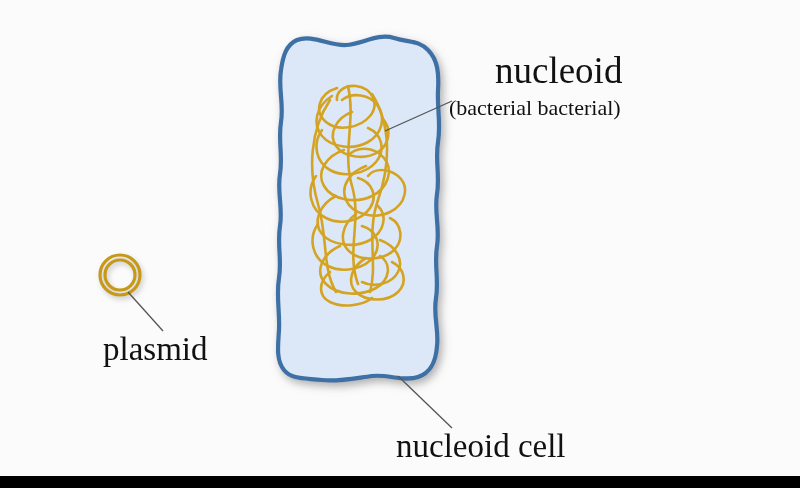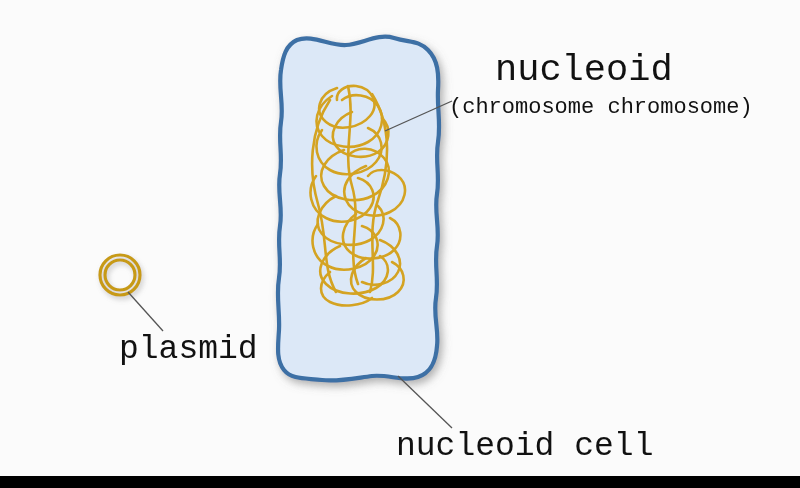--- a/index.html
+++ b/index.html
@@ -7,21 +7,21 @@
     margin: 0;
     padding: 0;
     background: #ffffff;
   }
   #stage {
     position: relative;
     width: 800px;
     height: 488px;
     background: #fbfbfb;
     overflow: hidden;
-    font-family: Liberation Mono, monospace;
+    font-family: Liberation Serif, serif;
   }
   #diagram-svg {
     position: absolute;
     left: 0;
     top: 0;
     width: 800px;
     height: 488px;
     display: block;
   }
   .label {
@@ -38,21 +38,20 @@
   }
   #label-nucleoid-sub {
     left: 449px;
     top: 97px;
     font-size: 22px;
   }
   #label-plasmid {
     left: 103px;
     top: 333px;
     font-size: 33px;
-    margin-left: 16px;
   }
   #label-bacterial-cell {
     left: 396px;
     top: 430px;
     font-size: 33px;
   }
   #bottom-bar {
     position: absolute;
     left: 0;
     top: 476px;
@@ -141,21 +140,21 @@
       <circle cx="120" cy="275" r="15" fill="none" stroke="#c79a12" stroke-width="3.2"></circle>
     </g>
 
     <line x1="452" y1="101" x2="385" y2="131" stroke="#555555" stroke-width="1.3"></line>
     <line x1="128" y1="292" x2="163" y2="331" stroke="#555555" stroke-width="1.3"></line>
     <line x1="452" y1="428" x2="398" y2="376" stroke="#555555" stroke-width="1.3"></line>
   </svg>
 
   <div class="label" id="label-nucleoid">nucleoid</div>
 
-  <div class="label" id="label-nucleoid-sub">(chromosome chromosome)</div>
+  <div class="label" id="label-nucleoid-sub">(bacterial bacterial)</div>
 
   <div class="label" id="label-plasmid">plasmid</div>
 
   <div class="label" id="label-bacterial-cell">nucleoid cell</div>
 
   <div id="bottom-bar"></div>
 
 </div>
 
 </body></html>

